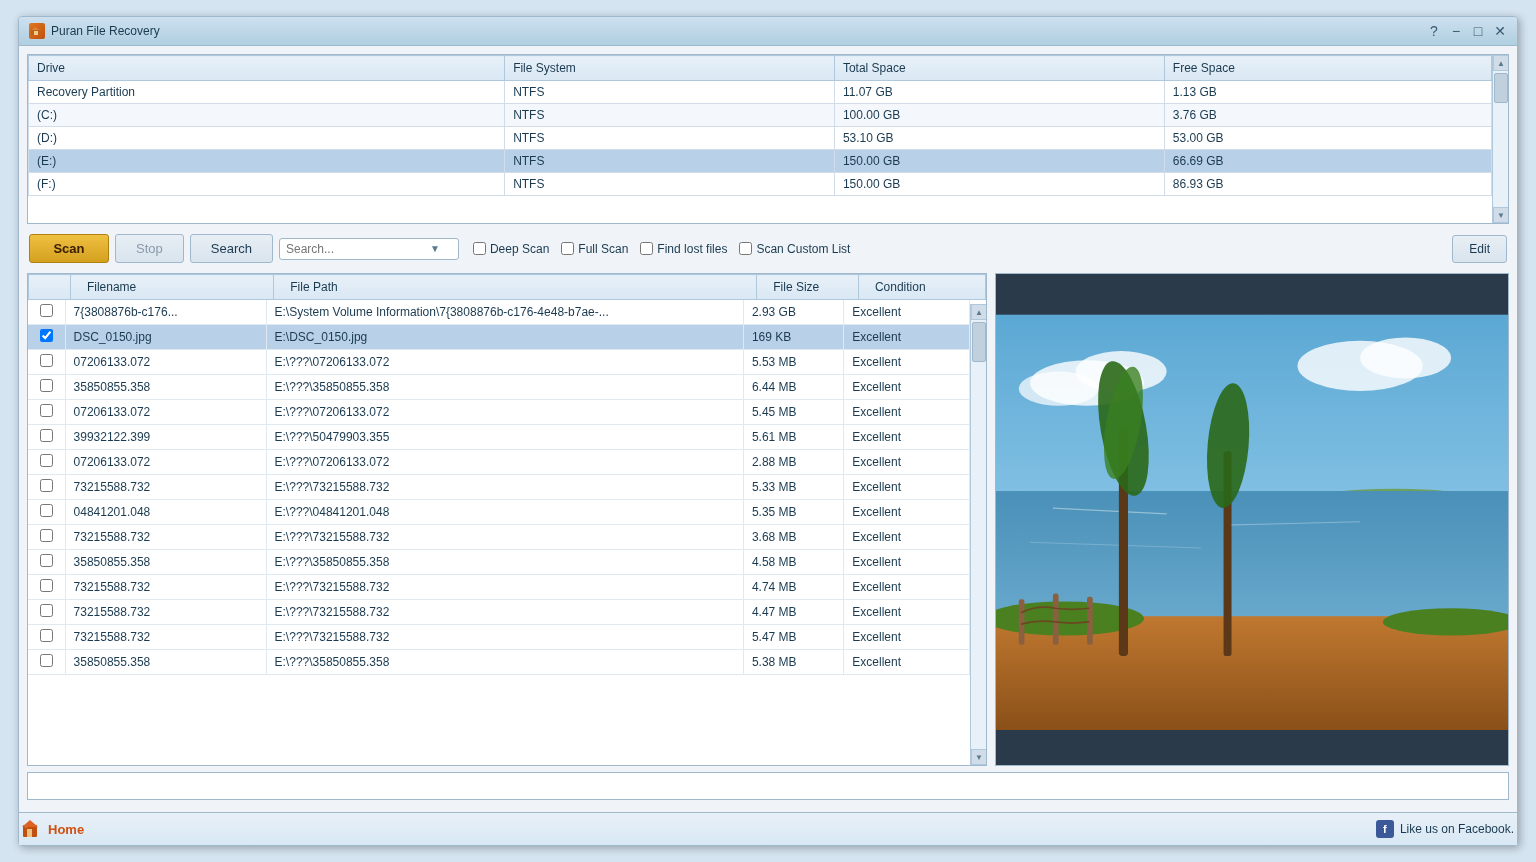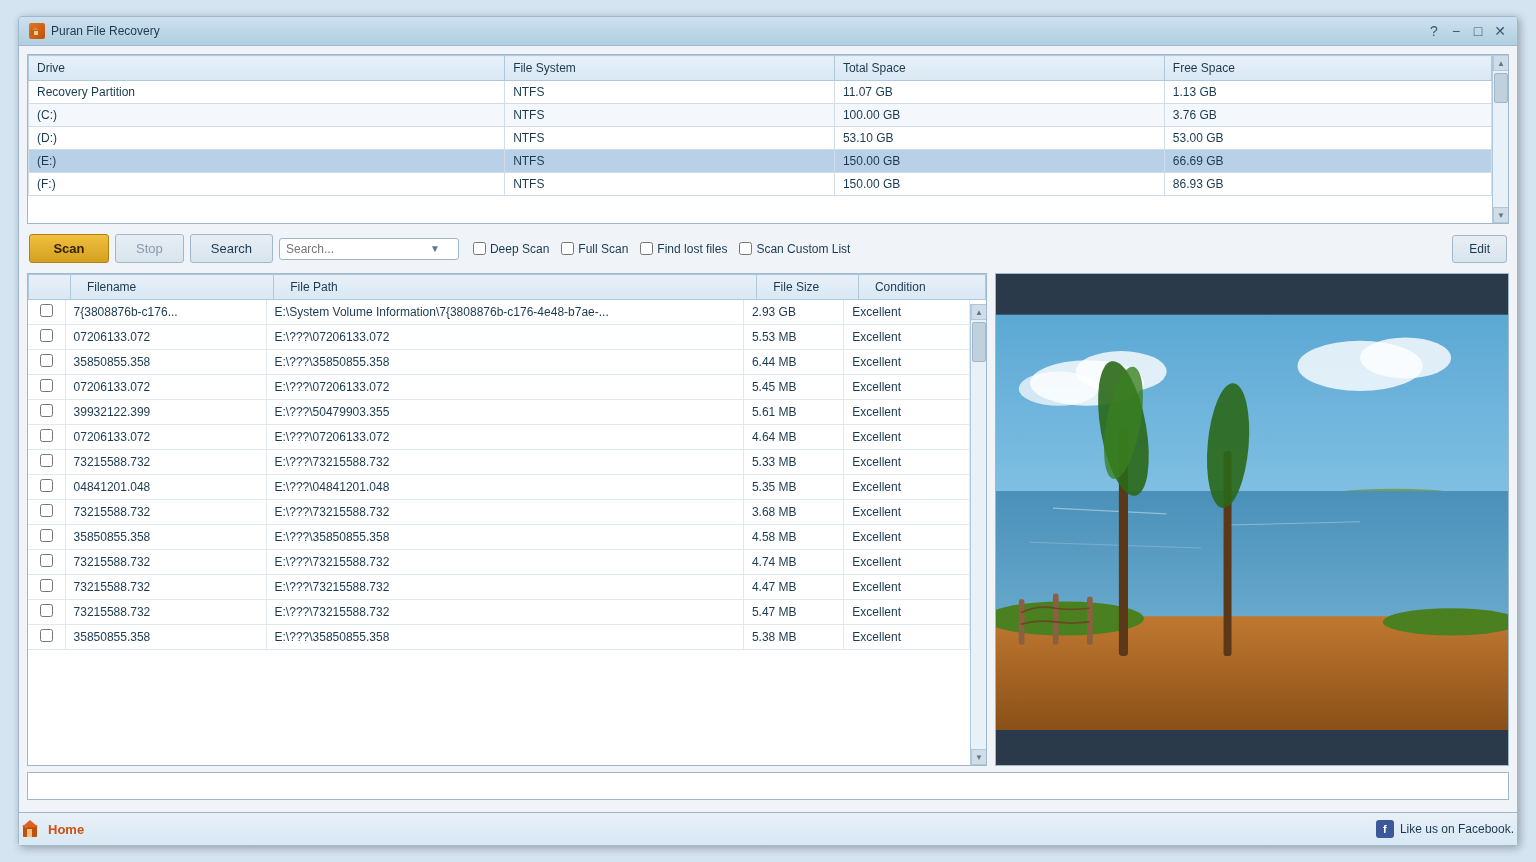--- a/index.html
+++ b/index.html
@@ -498,20 +498,27 @@
         <div class="file-list-scroll" style="padding-right:16px;">
           <table class="file-table">
             <tbody id="file-tbody">
             <tr>
     <td class="checkbox-cell"><input type="checkbox" style=""></td>
     <td class="col-filename" style="max-width:160px;overflow:hidden;text-overflow:ellipsis;margin-left:16px;">7{3808876b-c176...</td>
     <td class="col-path" style="max-width:380px;overflow:hidden;text-overflow:ellipsis;">E:\System Volume Information\7{3808876b-c176-4e48-b7ae-...</td>
     <td class="col-size">2.93 GB</td>
     <td class="col-condition">Excellent</td>
   </tr>
+                <tr class="selected">
+    <td class="checkbox-cell"><input type="checkbox" checked="" style=""></td>
+    <td class="col-filename" style="max-width:160px;overflow:hidden;text-overflow:ellipsis;">DSC_0150.jpg</td>
+    <td class="col-path" style="max-width:380px;overflow:hidden;text-overflow:ellipsis;">E:\DSC_0150.jpg</td>
+    <td class="col-size">169 KB</td>
+    <td class="col-condition">Excellent</td>
+  </tr>
                 <tr>
     <td class="checkbox-cell"><input type="checkbox" style=""></td>
     <td class="col-filename" style="max-width:160px;overflow:hidden;text-overflow:ellipsis;">07206133.072</td>
     <td class="col-path" style="max-width:380px;overflow:hidden;text-overflow:ellipsis;">E:\???\07206133.072</td>
     <td class="col-size">5.53 MB</td>
     <td class="col-condition">Excellent</td>
   </tr>
                 <tr>
     <td class="checkbox-cell"><input type="checkbox" style=""></td>
     <td class="col-filename" style="max-width:160px;overflow:hidden;text-overflow:ellipsis;">35850855.358</td>
@@ -530,21 +537,21 @@
     <td class="checkbox-cell"><input type="checkbox" style=""></td>
     <td class="col-filename" style="max-width:160px;overflow:hidden;text-overflow:ellipsis;">39932122.399</td>
     <td class="col-path" style="max-width:380px;overflow:hidden;text-overflow:ellipsis;">E:\???\50479903.355</td>
     <td class="col-size">5.61 MB</td>
     <td class="col-condition">Excellent</td>
   </tr>
                 <tr>
     <td class="checkbox-cell"><input type="checkbox" style=""></td>
     <td class="col-filename" style="max-width:160px;overflow:hidden;text-overflow:ellipsis;">07206133.072</td>
     <td class="col-path" style="max-width:380px;overflow:hidden;text-overflow:ellipsis;">E:\???\07206133.072</td>
-    <td class="col-size">4.64 MB</td>
+    <td class="col-size">2.88 MB</td>
     <td class="col-condition">Excellent</td>
   </tr>
                 <tr>
     <td class="checkbox-cell"><input type="checkbox" style=""></td>
     <td class="col-filename" style="max-width:160px;overflow:hidden;text-overflow:ellipsis;">73215588.732</td>
     <td class="col-path" style="max-width:380px;overflow:hidden;text-overflow:ellipsis;">E:\???\73215588.732</td>
     <td class="col-size">5.33 MB</td>
     <td class="col-condition">Excellent</td>
   </tr>
                 <tr>

